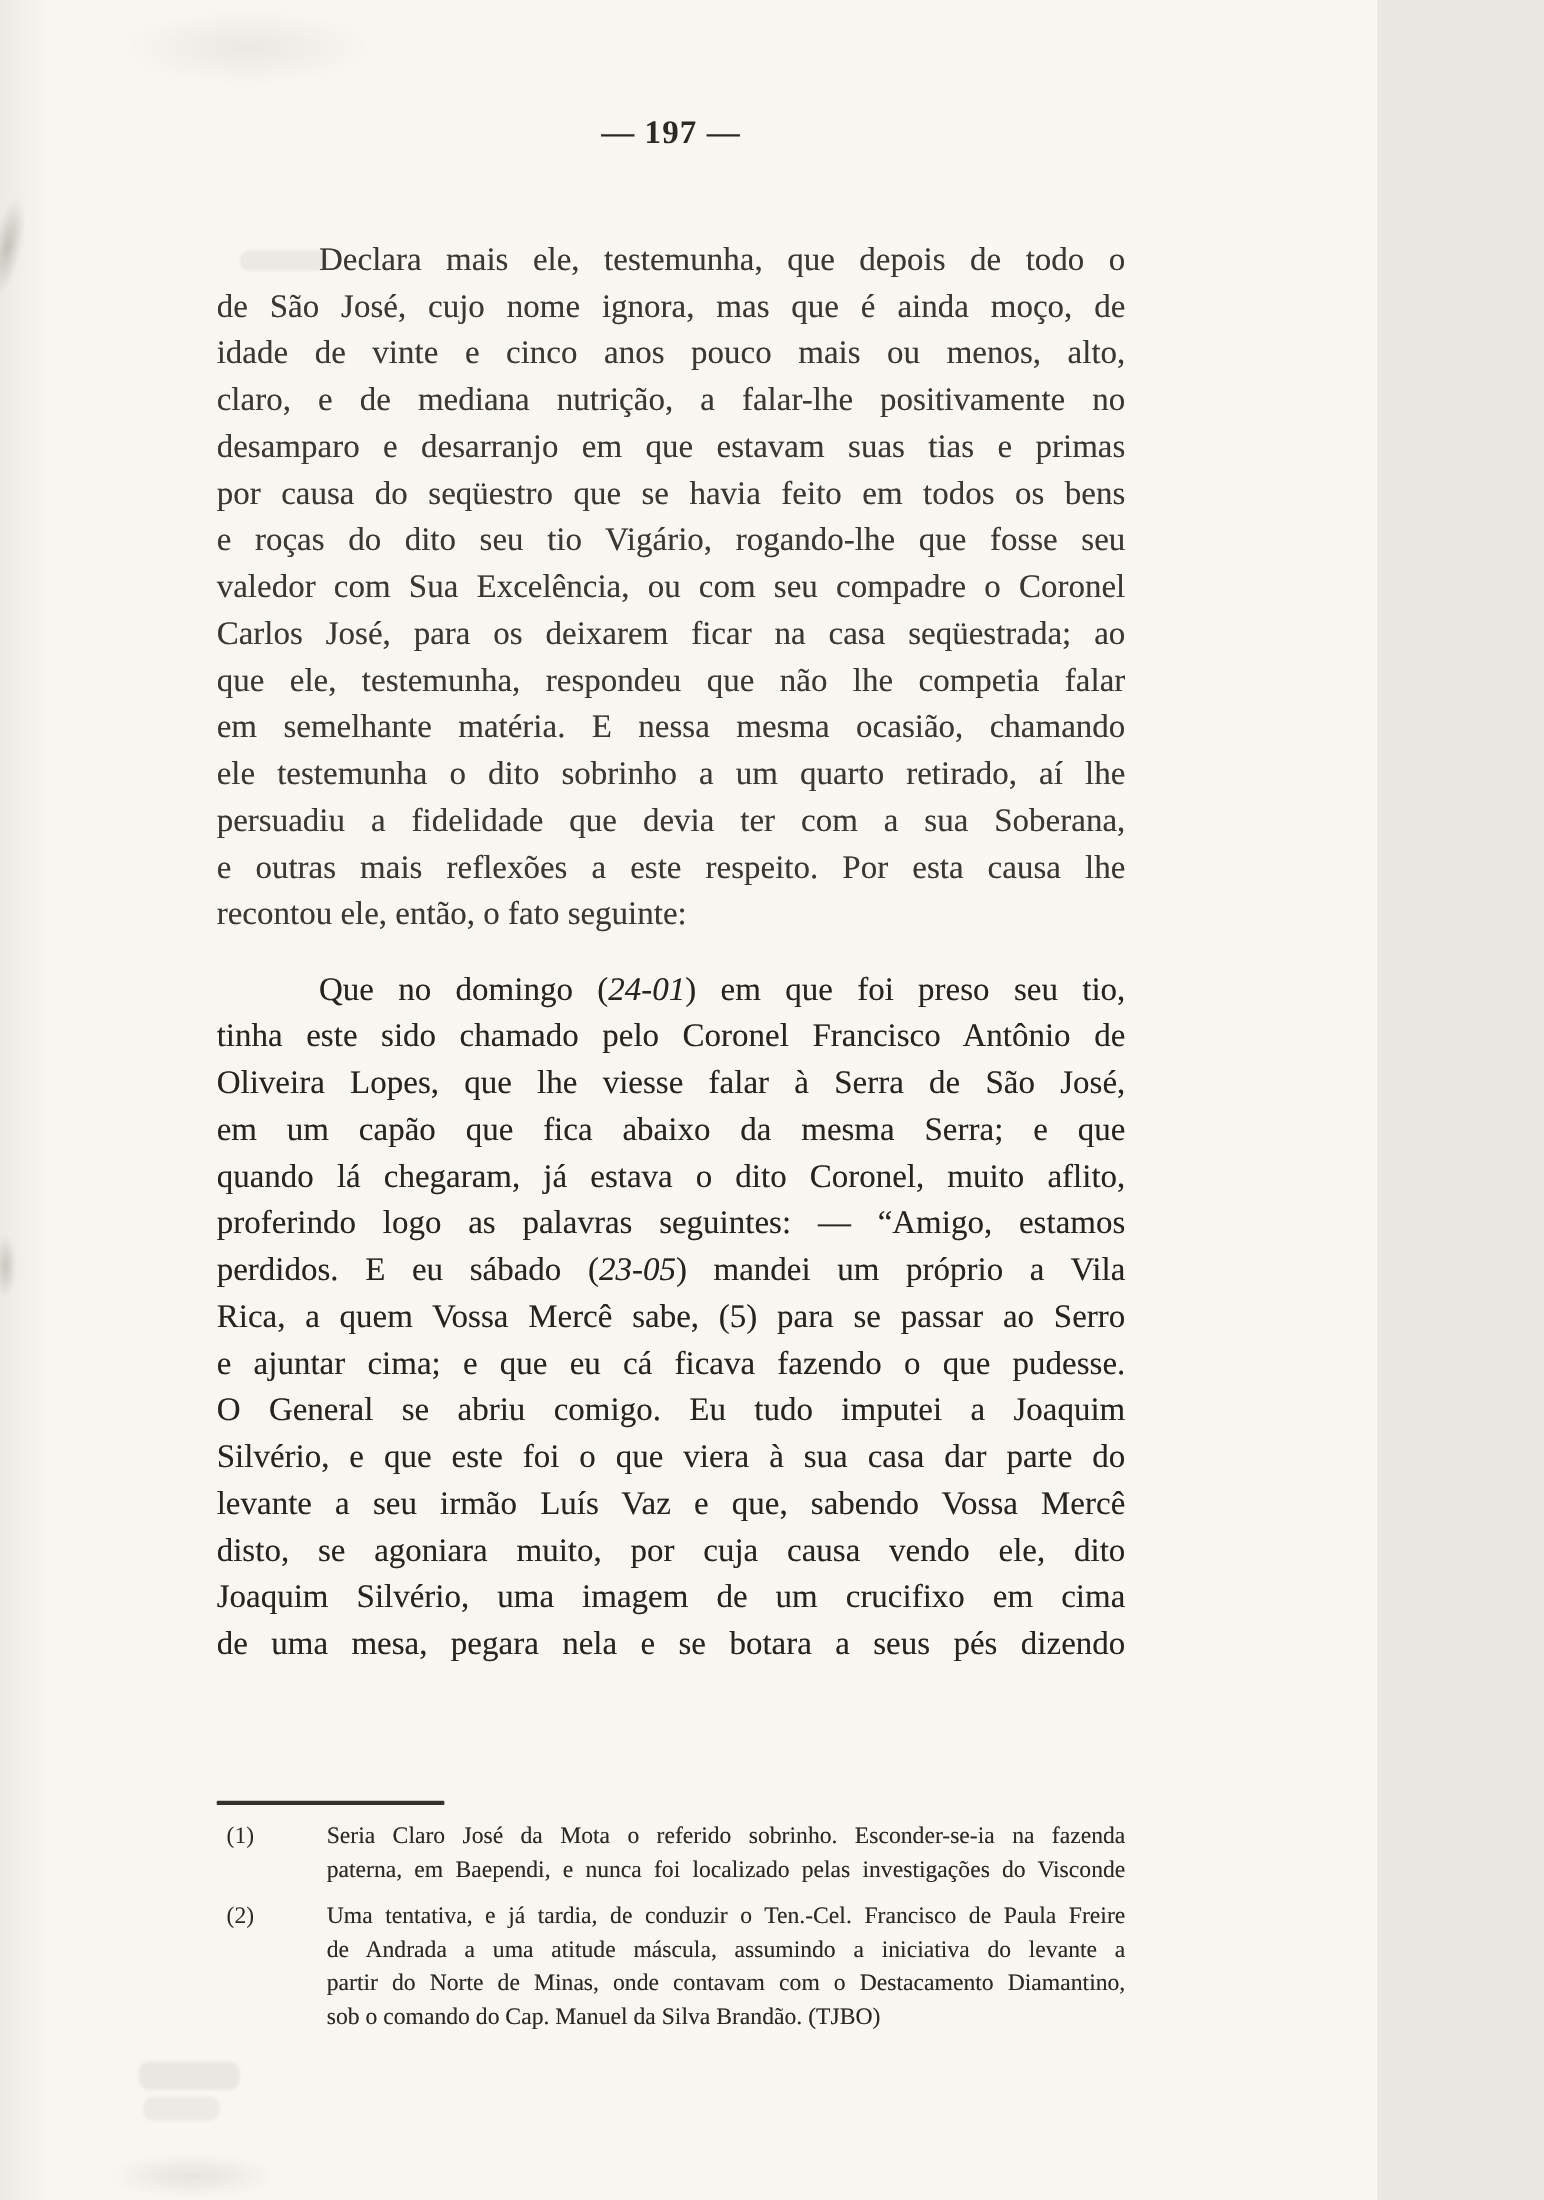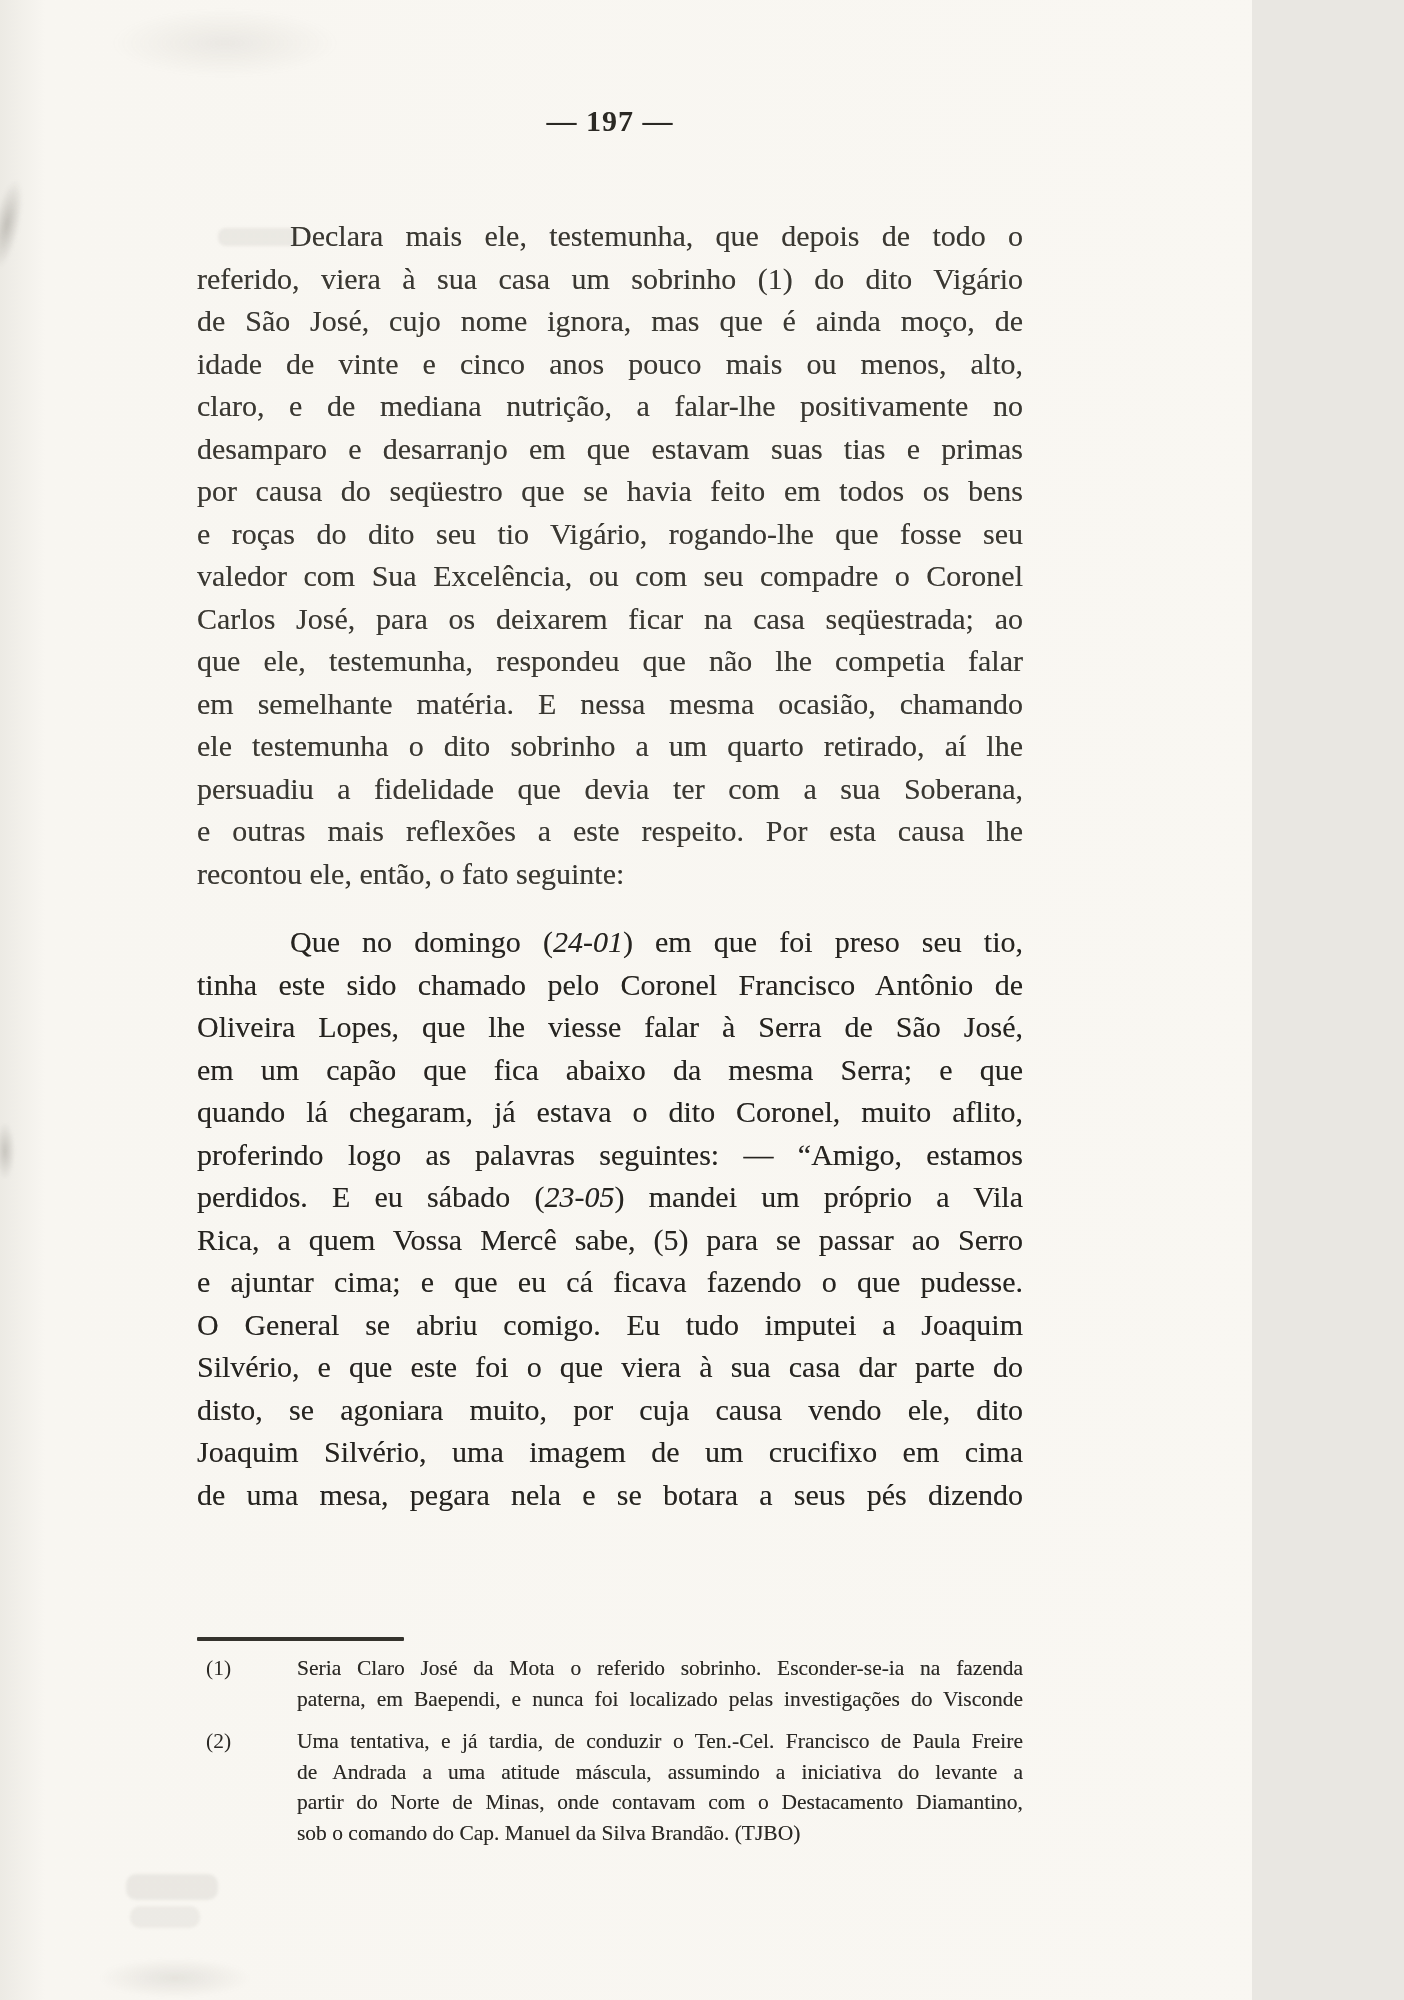--- a/index.html
+++ b/index.html
@@ -77,21 +77,20 @@
   <div class="smudge sm4"></div>
   <div class="smudge sm5"></div>
   <div class="smudge sm6"></div>
   <div class="smudge sm7"></div>
 
   <div class="pagenum">— 197 —</div>
 
   <div class="bodyblock">
       <div class="para">
         <div class="line indent">Declara mais ele, testemunha, que depois de todo o</div>
-        <div class="line">referido, viera à sua casa um sobrinho (1) do dito Vigário</div>
         <div class="line">de São José, cujo nome ignora, mas que é ainda moço, de</div>
         <div class="line">idade de vinte e cinco anos pouco mais ou menos, alto,</div>
         <div class="line">claro, e de mediana nutrição, a falar-lhe positivamente no</div>
         <div class="line">desamparo e desarranjo em que estavam suas tias e primas</div>
         <div class="line">por causa do seqüestro que se havia feito em todos os bens</div>
         <div class="line">e roças do dito seu tio Vigário, rogando-lhe que fosse seu</div>
         <div class="line">valedor com Sua Excelência, ou com seu compadre o Coronel</div>
         <div class="line">Carlos José, para os deixarem ficar na casa seqüestrada; ao</div>
         <div class="line">que ele, testemunha, respondeu que não lhe competia falar</div>
         <div class="line">em semelhante matéria. E nessa mesma ocasião, chamando</div>
@@ -105,20 +104,21 @@
         <div class="line">tinha este sido chamado pelo Coronel Francisco Antônio de</div>
         <div class="line">Oliveira Lopes, que lhe viesse falar à Serra de São José,</div>
         <div class="line">em um capão que fica abaixo da mesma Serra; e que</div>
         <div class="line">quando lá chegaram, já estava o dito Coronel, muito aflito,</div>
         <div class="line">proferindo logo as palavras seguintes: — “Amigo, estamos</div>
         <div class="line"><span>perdidos. E eu sábado (</span><span class="it">23-05</span><span>) mandei um próprio a Vila</span></div>
         <div class="line">Rica, a quem Vossa Mercê sabe, (5) para se passar ao Serro</div>
         <div class="line">e ajuntar cima; e que eu cá ficava fazendo o que pudesse.</div>
         <div class="line">O General se abriu comigo. Eu tudo imputei a Joaquim</div>
         <div class="line">Silvério, e que este foi o que viera à sua casa dar parte do</div>
+        <div class="line">levante a seu irmão Luís Vaz e que, sabendo Vossa Mercê</div>
         <div class="line">disto, se agoniara muito, por cuja causa vendo ele, dito</div>
         <div class="line">Joaquim Silvério, uma imagem de um crucifixo em cima</div>
         <div class="line">de uma mesa, pegara nela e se botara a seus pés dizendo</div>
       </div>
     </div>
 
   <div class="fnrule"></div>
 
   <div class="footnotes">
       <div class="fn">

